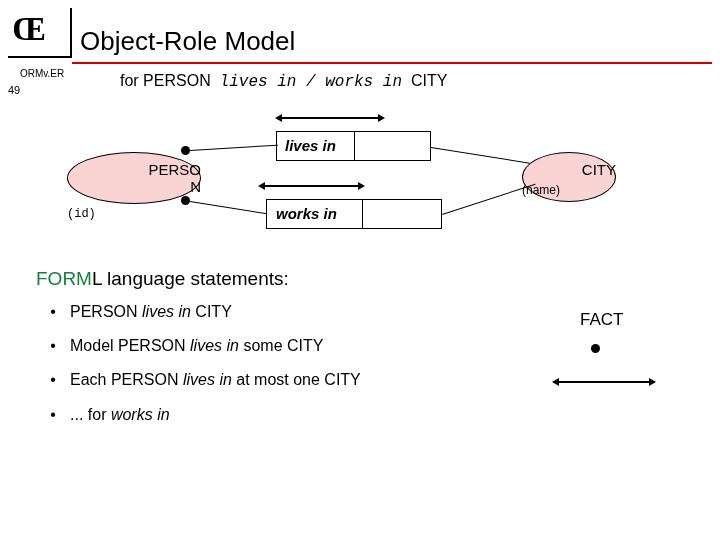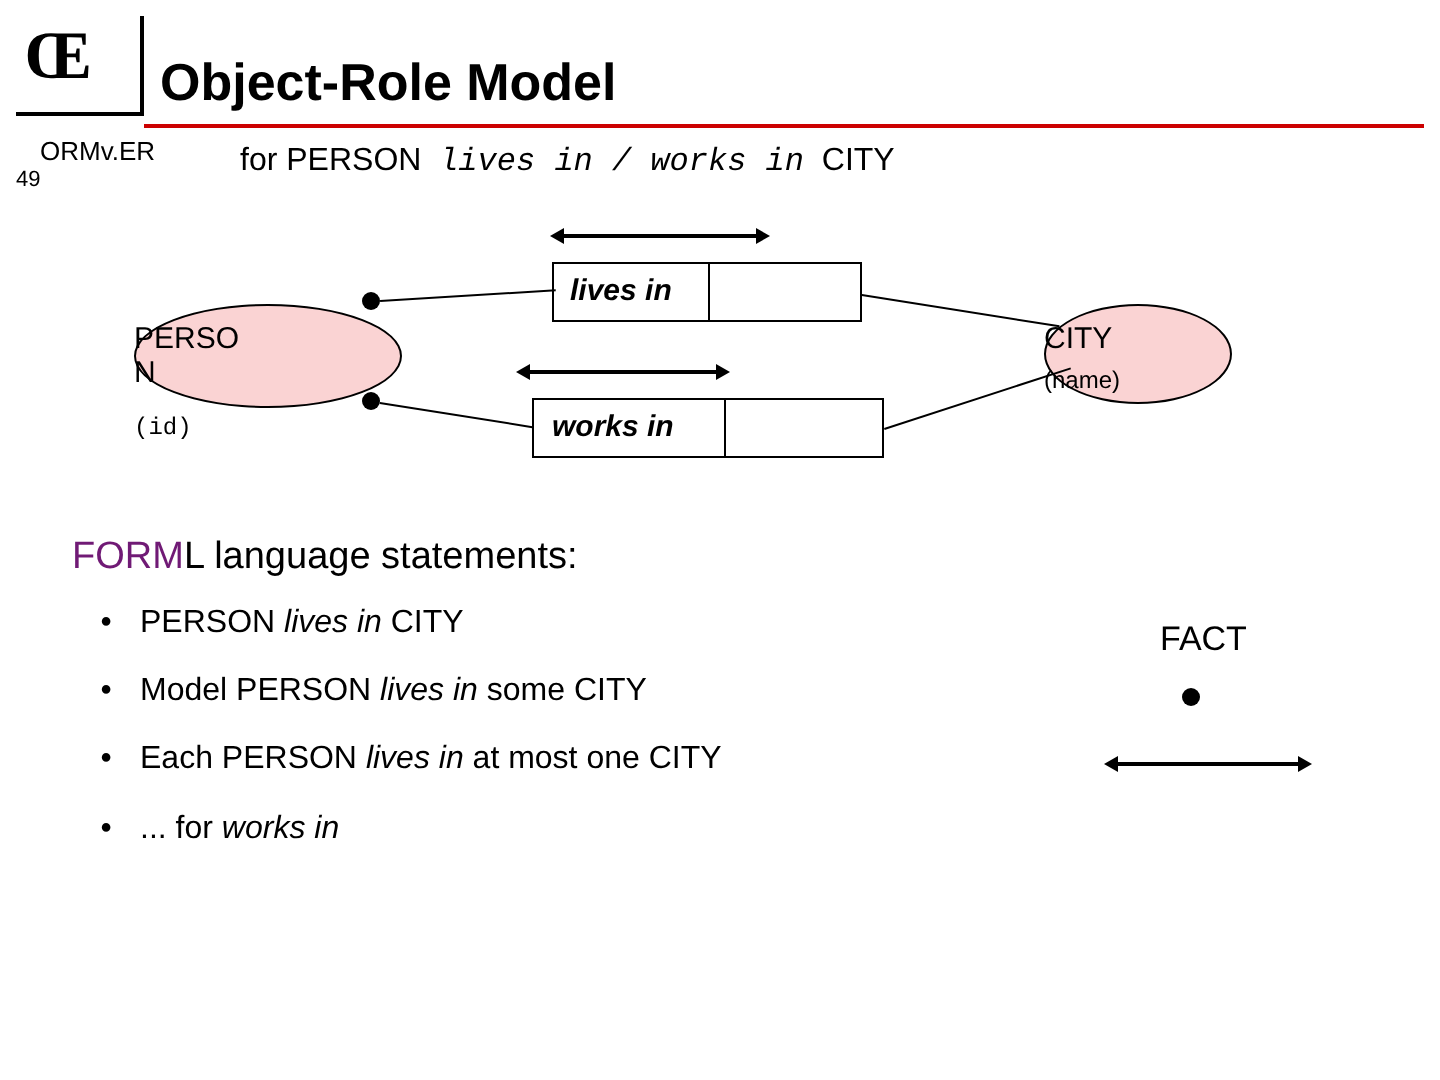--- a/index.html
+++ b/index.html
@@ -34,34 +34,34 @@
     font-family: "Liberation Serif", serif;
     font-weight: bold;
     font-size: 34px;
     letter-spacing: -3px;
     color: #000;
   }
   .title {
     position: absolute;
     left: 80px; top: 26px;
     font-size: 26px;
-    font-weight: bold;
+    font-weight: normal;
     color: #000;
   }
   .title-rule {
     position: absolute;
     left: 72px; top: 62px;
     width: 640px;
     height: 2px;
     background: #cc0000;
   }
   .ormver {
     position: absolute;
     left: 20px; top: 68px;
-    font-size: 13px;
+    font-size: 10px;
     color: #000;
   }
   .pageno {
     position: absolute;
     left: 8px; top: 84px;
     font-size: 11px;
     color: #000;
   }
 
   
@@ -78,21 +78,21 @@
   .ellipse {
     position: absolute;
     border: 1.3px solid #000;
     border-radius: 50%;
     background: #fad3d3;
     box-sizing: border-box;
   }
   .ellipse-label {
     position: absolute;
     width: 100%;
-    text-align: left;
+    text-align: right;
     font-size: 15px;
     color: #000;
     line-height: 17px;
   }
   .ellipse-sub {
     position: absolute;
     width: 100%;
     text-align: left;
     font-size: 12px;
     color: #000;
@@ -158,21 +158,21 @@
   }
 
   
   .formal {
     position: absolute;
     left: 36px; top: 268px;
     font-size: 19px;
     color: #000;
     white-space: nowrap;
   }
-  .formal .red { color: #701a75; }
+  .formal .red { color: #15803d; }
 
   .bullet-row {
     position: absolute;
     font-size: 16px;
     color: #000;
     white-space: nowrap;
   }
   .bullet-row .bul {
     display: inline-block;
     width: 34px;

